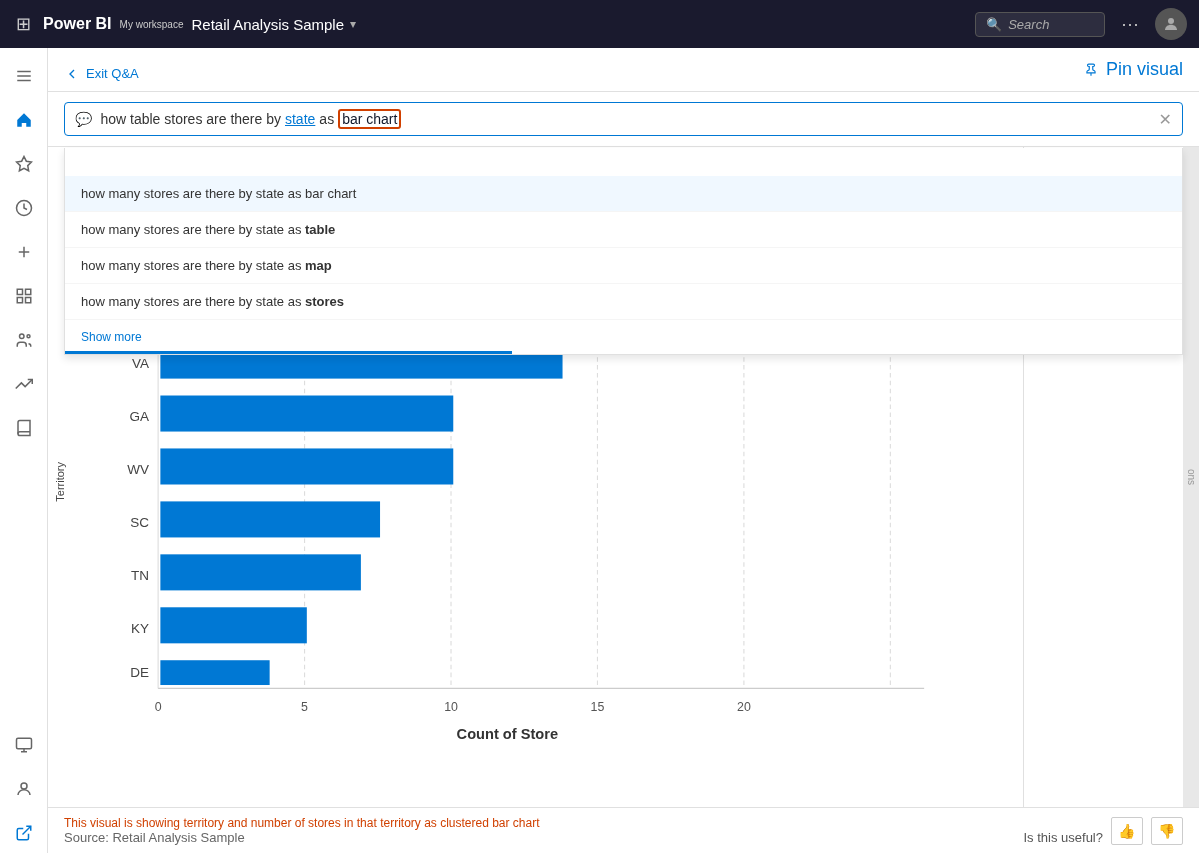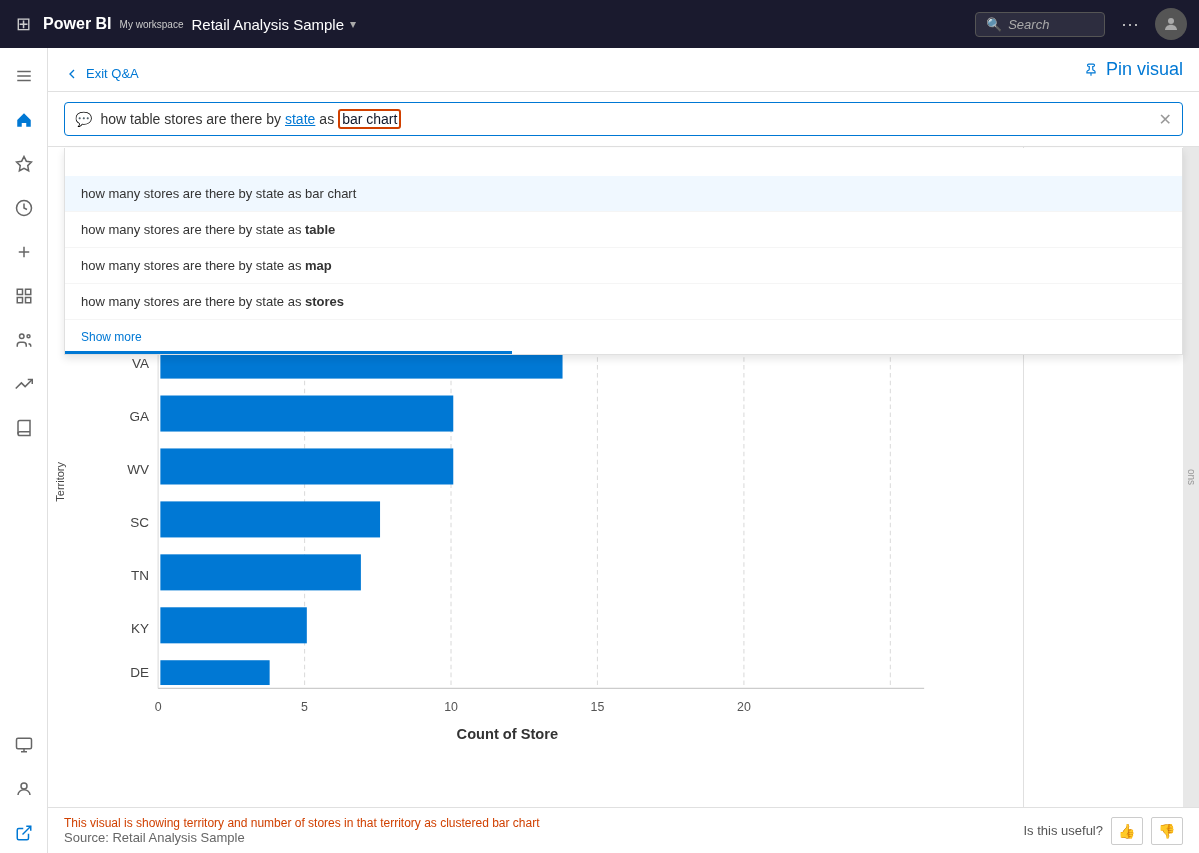--- a/index.html
+++ b/index.html
@@ -99,21 +99,21 @@
     .filter-value { font-size: 11px; color: #555; }
     .filter-icons { display: flex; gap: 4px; color: #999; font-size: 12px; }
 
     
     .bottom-bar {
       background: white; border-top: 1px solid #e0e0e0; padding: 8px 16px;
       display: flex; justify-content: space-between; align-items: center; font-size: 12px;
     }
     .bottom-info { color: #d04000; }
     .bottom-source { color: #666; font-size: 13px; }
-    .bottom-feedback { display: flex; align-items: center; gap: 8px; color: #555; font-size: 13px; }
+    .bottom-feedback { display: flex; align-items: flex-end; gap: 8px; color: #555; font-size: 13px; }
     .feedback-btn {
       width: 32px; height: 28px; border: 1px solid #ccc; background: white;
       border-radius: 2px; display: flex; align-items: center; justify-content: center;
       cursor: pointer; font-size: 14px;
     }
 
     
     .ons-strip {
       writing-mode: vertical-rl; background: #e8e8e8; font-size: 10px; color: #999;
       display: flex; align-items: center; justify-content: center; width: 16px;

